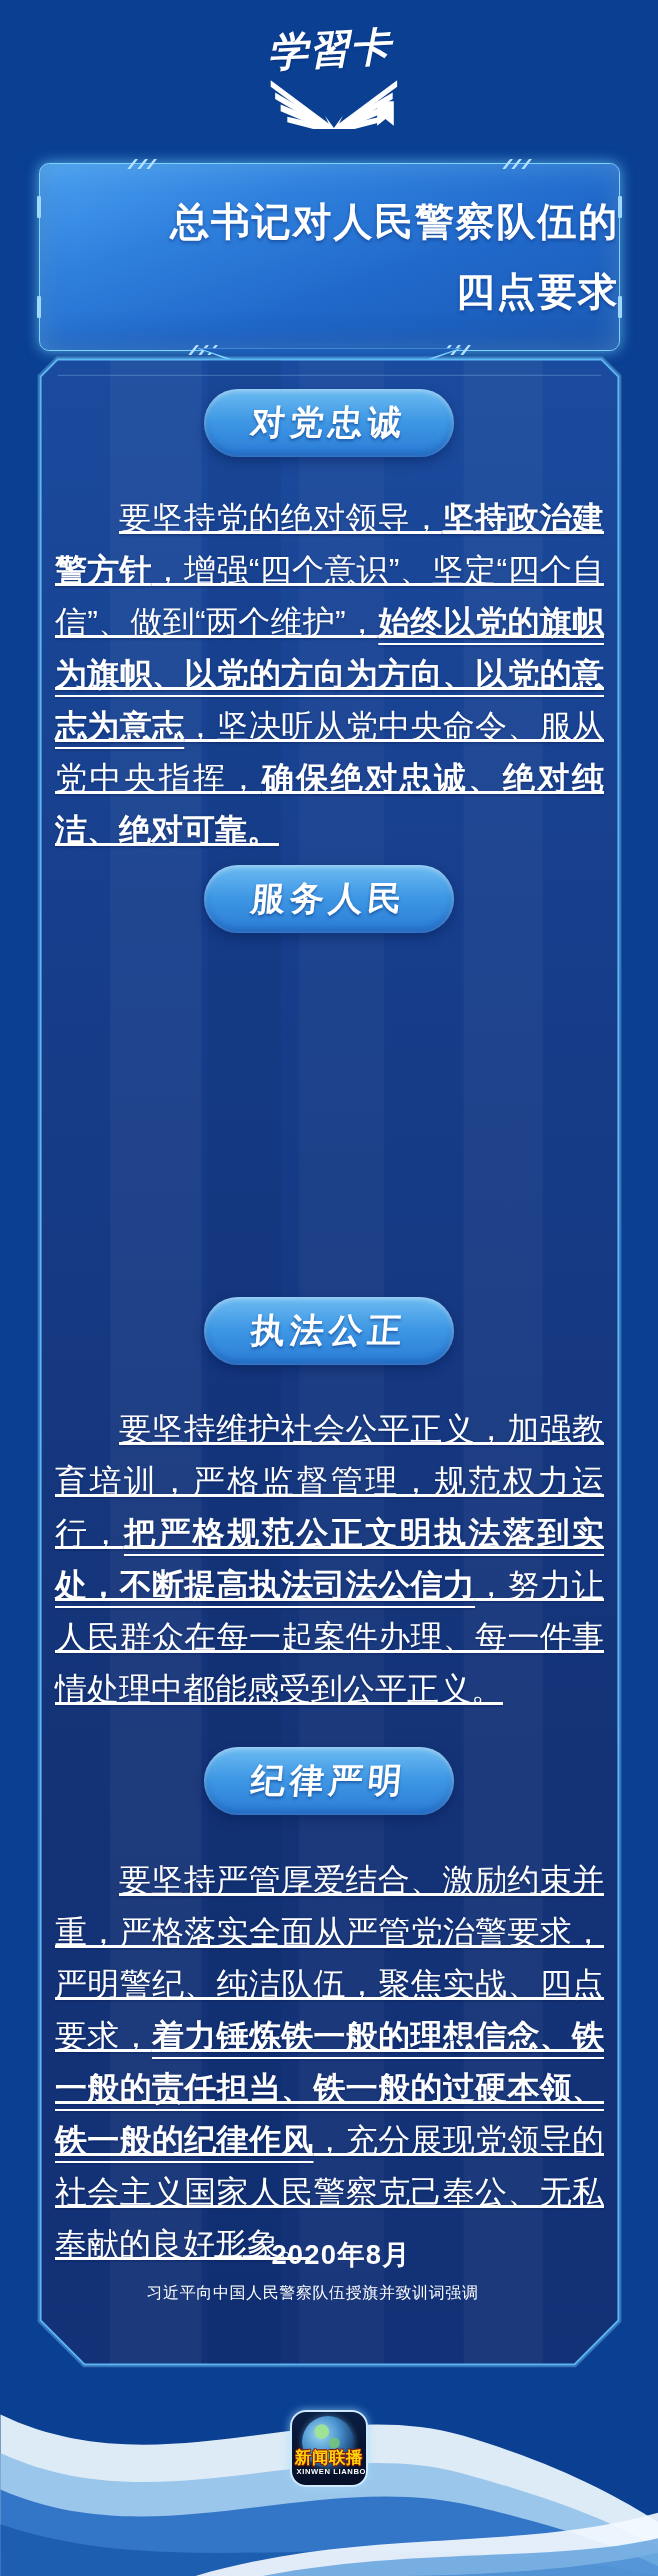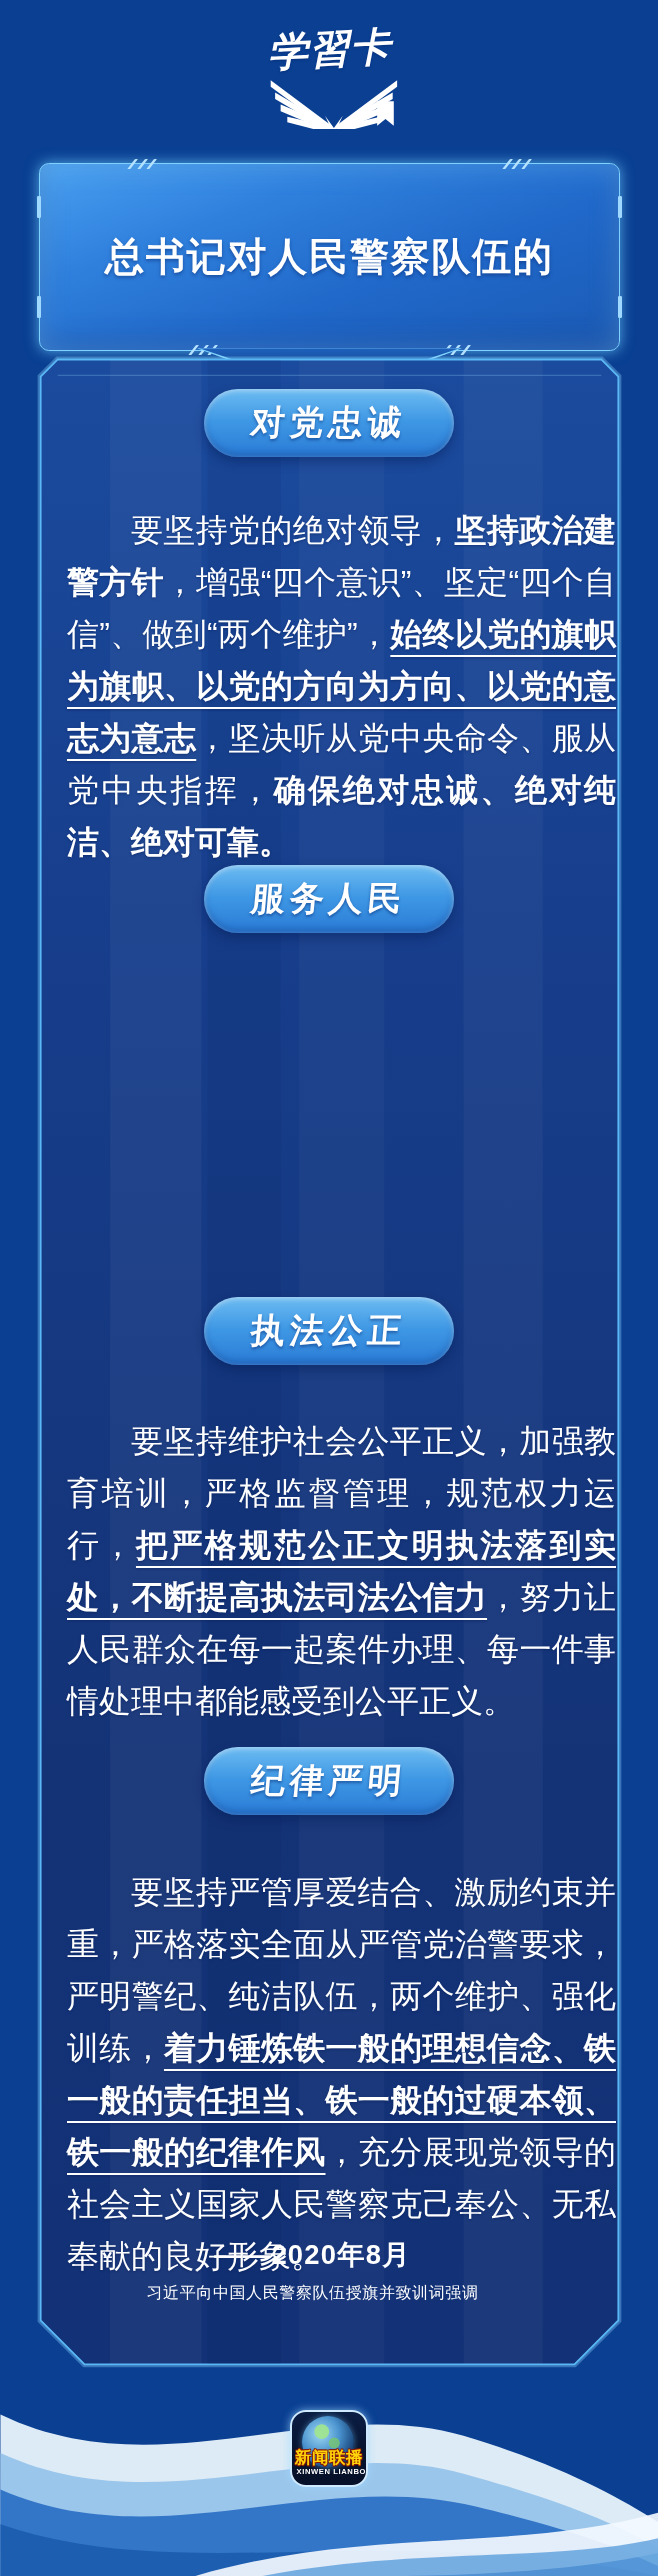--- a/index.html
+++ b/index.html
@@ -15,21 +15,21 @@
     font-size:40px;font-weight:800;font-style:italic;letter-spacing:1.2px;
     transform:rotate(-3deg);text-shadow:0 1.2px 2.4px rgba(0,30,90,.35);
   }
   .brand-book{position:absolute;top:51px;left:268px;width:134px;height:61px;}
   
   .title-panel{
     position:absolute;left:39px;top:163px;width:581px;height:188px;box-sizing:border-box;
     border:1.8px solid #7ed2ff;border-radius:9.8px;
     background:linear-gradient(160deg,#4aa0f0 0%,#2f80dd 30%,#2068c9 62%,#1b5ab4 100%);
     box-shadow:0 0 13.4px rgba(110,205,255,.75), inset 0 0 28px rgba(140,215,255,.35), inset 0 -11px 24.4px rgba(10,40,120,.35);
-    display:flex;flex-direction:column;align-items:center;justify-content:center;gap:16px;
+    display:flex;flex-direction:column;align-items:flex-end;justify-content:center;gap:16px;
   }
   .title-line{font-size:39px;font-weight:900;letter-spacing:1.8px;text-shadow:0 1.8px 3.7px rgba(8,40,110,.5);}
   .title-tab{position:absolute;left:50%;bottom:-11px;transform:translateX(-50%);width:265px;height:12.8px;
     background:#7ed2ff;clip-path:polygon(0 0,100% 0,87% 100%,13% 100%);}
   .title-tab::after{content:"";position:absolute;left:2.4px;right:2.4px;top:0;bottom:1.8px;
     background:linear-gradient(#1e61bc,#1854a7);clip-path:polygon(0 0,100% 0,87.4% 100%,12.6% 100%);}
   .hatch{position:absolute;display:flex;gap:6.7px;}
   .hatch i{display:block;width:3px;height:10.4px;background:#b4e2ff;transform:skewX(-38deg);border-radius:0.6px;}
   .hatch.tl{left:91px;top:-5.5px;} .hatch.tr{right:91px;top:-5.5px;}
   .hatch.bl{left:152px;bottom:-5.5px;} .hatch.br{right:152px;bottom:-5.5px;}
@@ -43,23 +43,24 @@
     position:absolute;left:204px;width:250px;height:68px;border-radius:35px;
     background:linear-gradient(180deg,#6cbcf2 0%,#3e97e4 48%,#2a7cd6 100%);
     box-shadow:0 4.9px 11px rgba(2,24,80,.4), inset 0 1.8px 4.9px rgba(255,255,255,.45), inset 0 -3.7px 7.3px rgba(10,50,130,.35);
     display:flex;align-items:center;justify-content:center;
   }
   .pill-text{font-size:34px;font-weight:900;letter-spacing:4.9px;transform:skewX(-5deg);
     text-shadow:0 1.8px 3px rgba(8,45,120,.55);}
   .pill1{top:389px;} .pill2{top:865px;} .pill3{top:1297px;} .pill4{top:1747px;}
   
   .para{
-    position:absolute;left:55px;width:549px;margin:12px;
+    position:absolute;left:55px;width:549px;margin:0;
     font-size:32px;line-height:52px;text-align:justify;text-indent:2em;
     text-shadow:0 1.2px 2.4px rgba(4,25,80,.45);
+    text-decoration:underline;
   }
   .para span.rb{font-weight:800;}
   .para span.rbu{font-weight:800;text-decoration:underline;text-decoration-thickness:2.4px;text-underline-offset:9.8px;}
   .para1{top:492px;} .para2{top:970px;} .para3{top:1403px;} .para4{top:1854px;}
   
   .attribution{position:absolute;left:55px;top:2237px;width:515px;text-align:center;}
   .attr-date{font-size:27.4px;font-weight:700;letter-spacing:1.2px;}
   .attr-src{margin-top:9.8px;font-size:16px;font-weight:400;letter-spacing:0.6px;}
   
   .footer-logo{
@@ -127,20 +128,21 @@
     <div class="hatch br">
         <i></i>
         <i></i>
         <i></i>
       </div>
     <div class="notch l1"></div>
     <div class="notch l2"></div>
     <div class="notch r1"></div>
     <div class="notch r2"></div>
     <div class="title-line">总书记对人民警察队伍的</div>
+    <div class="title-line">四点要求</div>
     <div class="title-tab"></div>
   </div>
 
   <svg class="frame-svg" width="585" height="2013" viewBox="0 0 960 3300">
     <defs>
       <linearGradient id="fgrad" x1="0" y1="0" x2="0" y2="1">
         <stop offset="0" stop-color="#1b4b9e"></stop>
         <stop offset="0.28" stop-color="#173e8c"></stop>
         <stop offset="0.7" stop-color="#143377"></stop>
         <stop offset="1" stop-color="#123176"></stop>
@@ -170,21 +172,21 @@
   </div>
 
   <div class="pill pill3">
     <span class="pill-text">执法公正</span>
   </div>
   <p class="para para3"><span>要坚持维护社会公平正义，加强教育培训，严格监督管理，规范权力运行，</span><span class="rbu">把严格规范公正文明执法落到实处，不断提高执法司法公信力</span><span>，努力让人民群众在每一起案件办理、每一件事情处理中都能感受到公平正义。</span></p>
 
   <div class="pill pill4">
     <span class="pill-text">纪律严明</span>
   </div>
-  <p class="para para4"><span>要坚持严管厚爱结合、激励约束并重，严格落实全面从严管党治警要求，严明警纪、纯洁队伍，两个维护、强化训练，</span><span class="rbu">着力锤炼铁一般的理想信念、铁一般的责任担当、铁一般的过硬本领、铁一般的纪律作风</span><span>，充分展现党领导的社会主义国家人民警察克己奉公、无私奉献的良好形象。</span></p>
+  <p class="para para4"><span>要坚持严管厚爱结合、激励约束并重，严格落实全面从严管党治警要求，严明警纪、纯洁队伍，聚焦实战、四点要求，</span><span class="rbu">着力锤炼铁一般的理想信念、铁一般的责任担当、铁一般的过硬本领、铁一般的纪律作风</span><span>，充分展现党领导的社会主义国家人民警察克己奉公、无私奉献的良好形象。</span></p>
 
   <div class="attribution">
     <div class="attr-date">——2020年8月</div>
     <div class="attr-src">习近平向中国人民警察队伍授旗并致训词强调</div>
   </div>
 
   <svg class="ribbons" viewBox="0 0 1080 430">
     <path d="M0,165 C260,290 520,130 760,200 C920,248 1010,298 1080,342 L1080,430 L0,430 Z" fill="#e9f4fc" opacity="0.95"></path>
     <path d="M0,228 C260,348 520,196 760,262 C920,306 1010,344 1080,384 L1080,430 L0,430 Z" fill="#8fc0ea" opacity="0.85"></path>
     <path d="M0,288 C260,402 520,252 780,316 C940,354 1020,386 1080,414 L1080,430 L0,430 Z" fill="#2a6fc4" opacity="0.92"></path>

